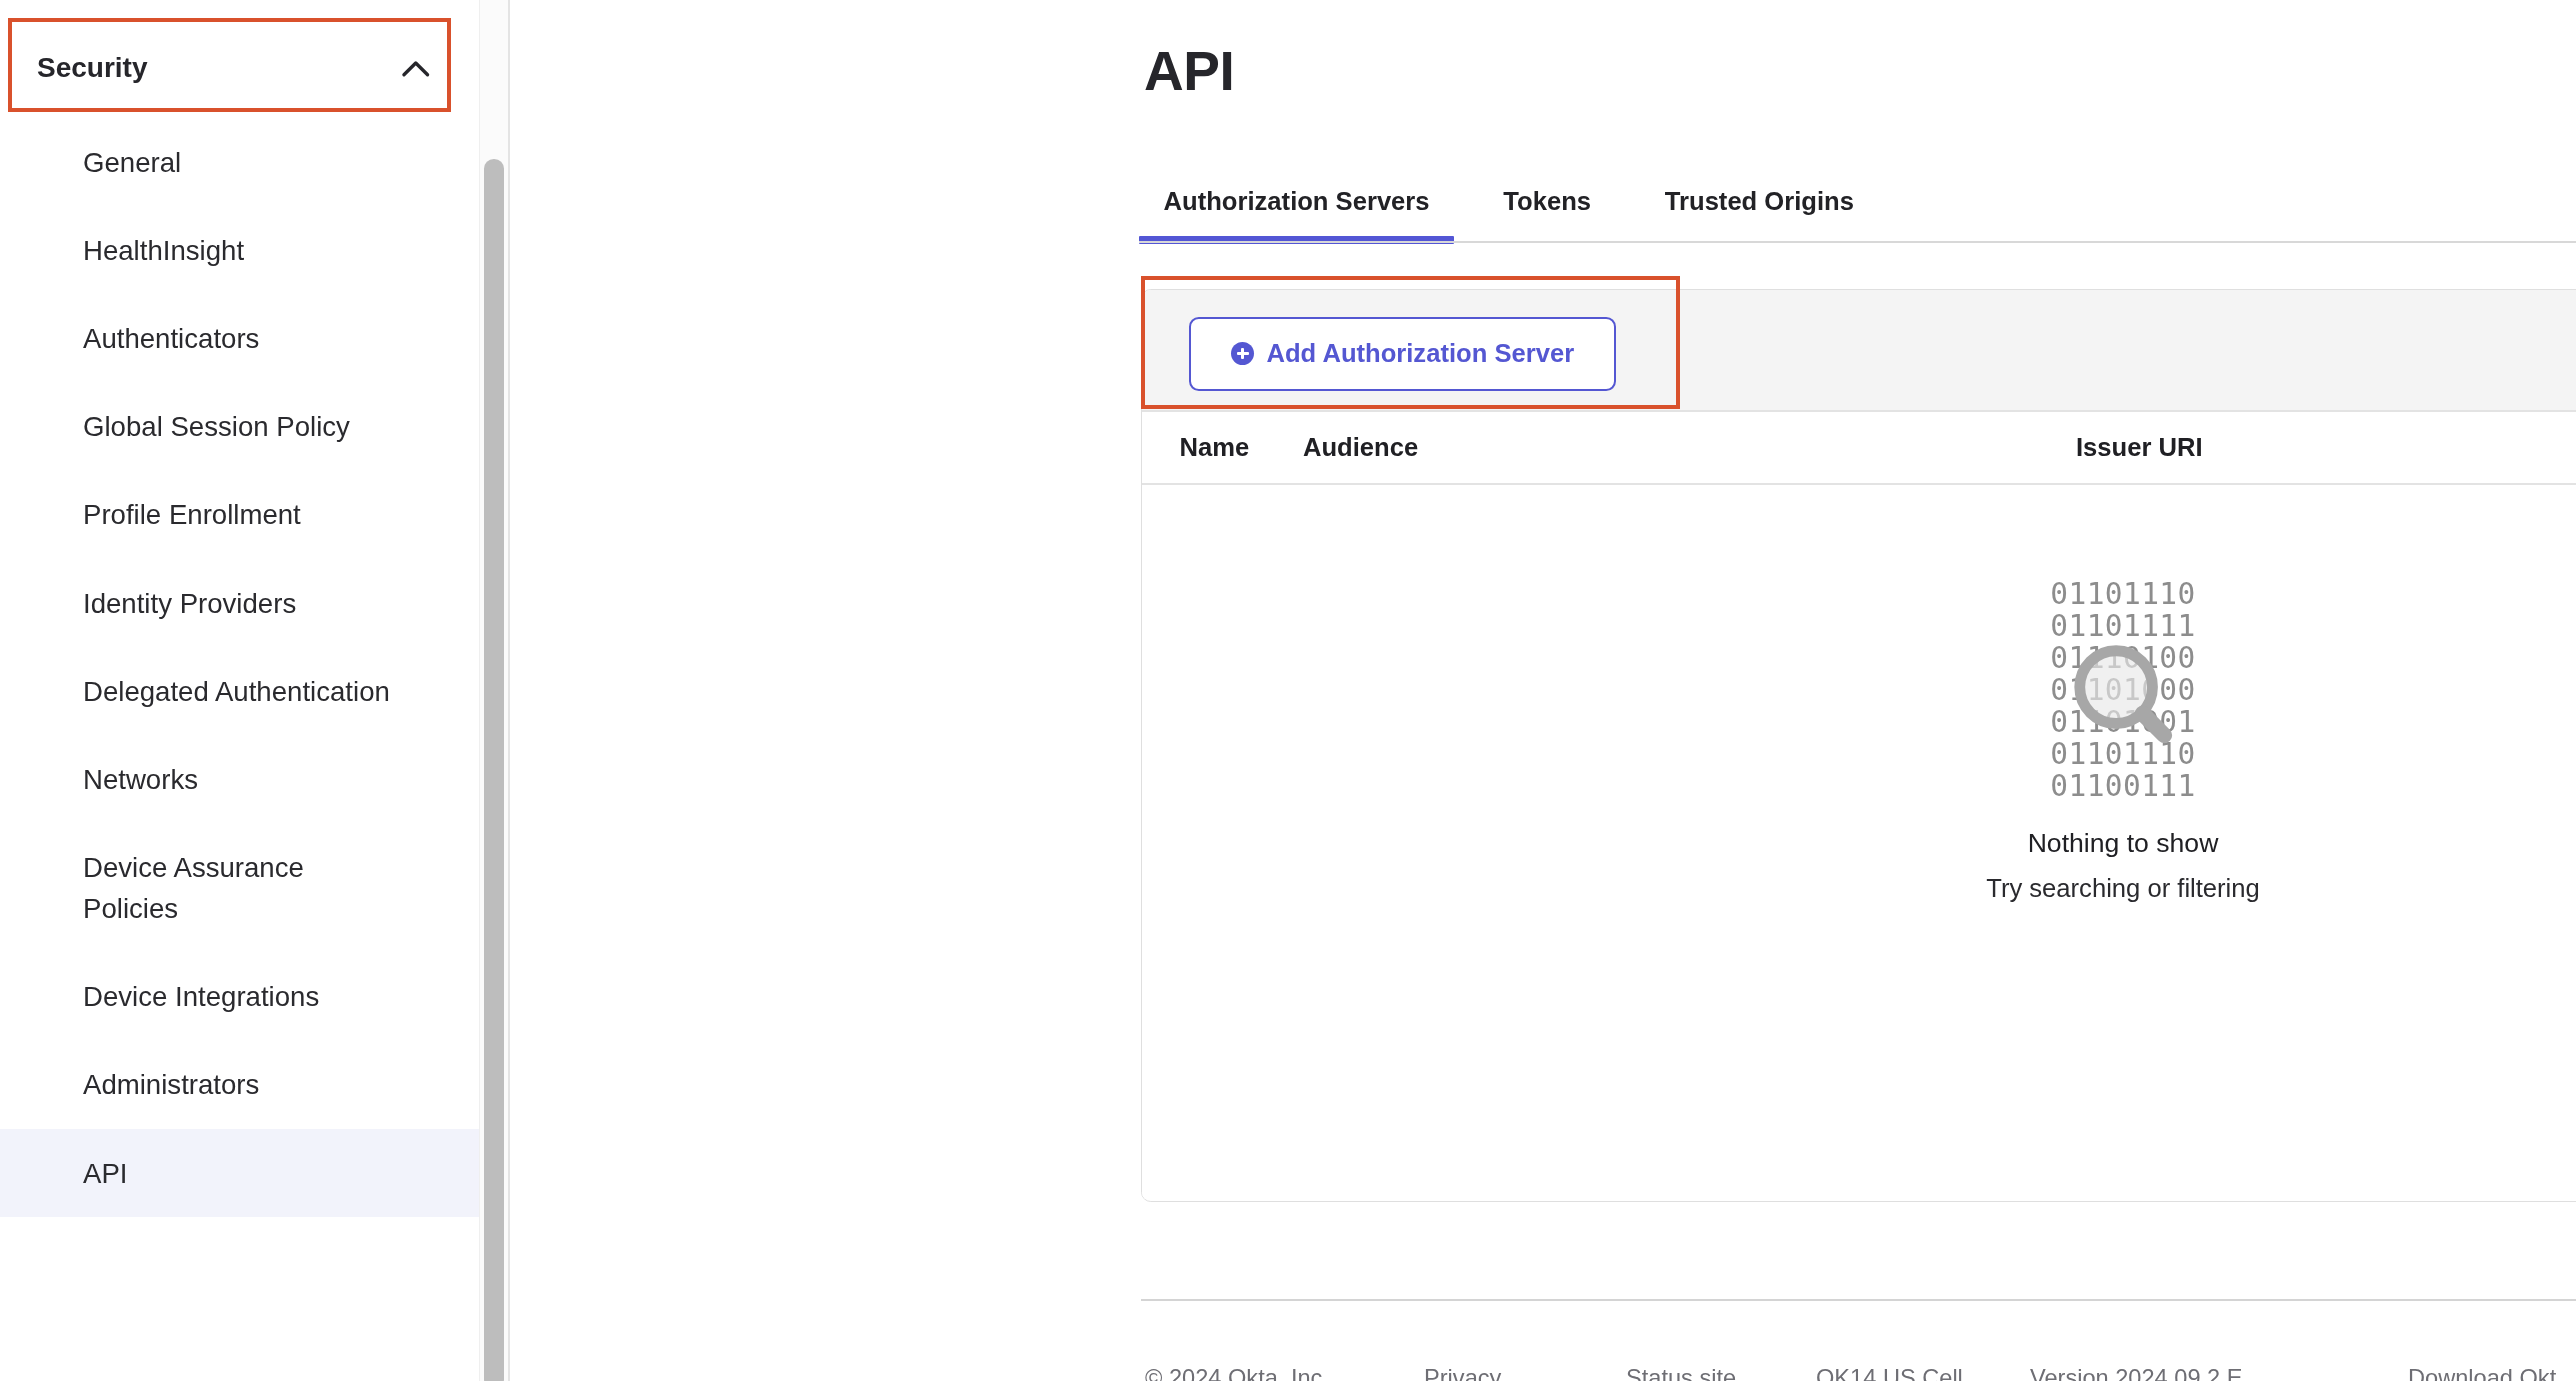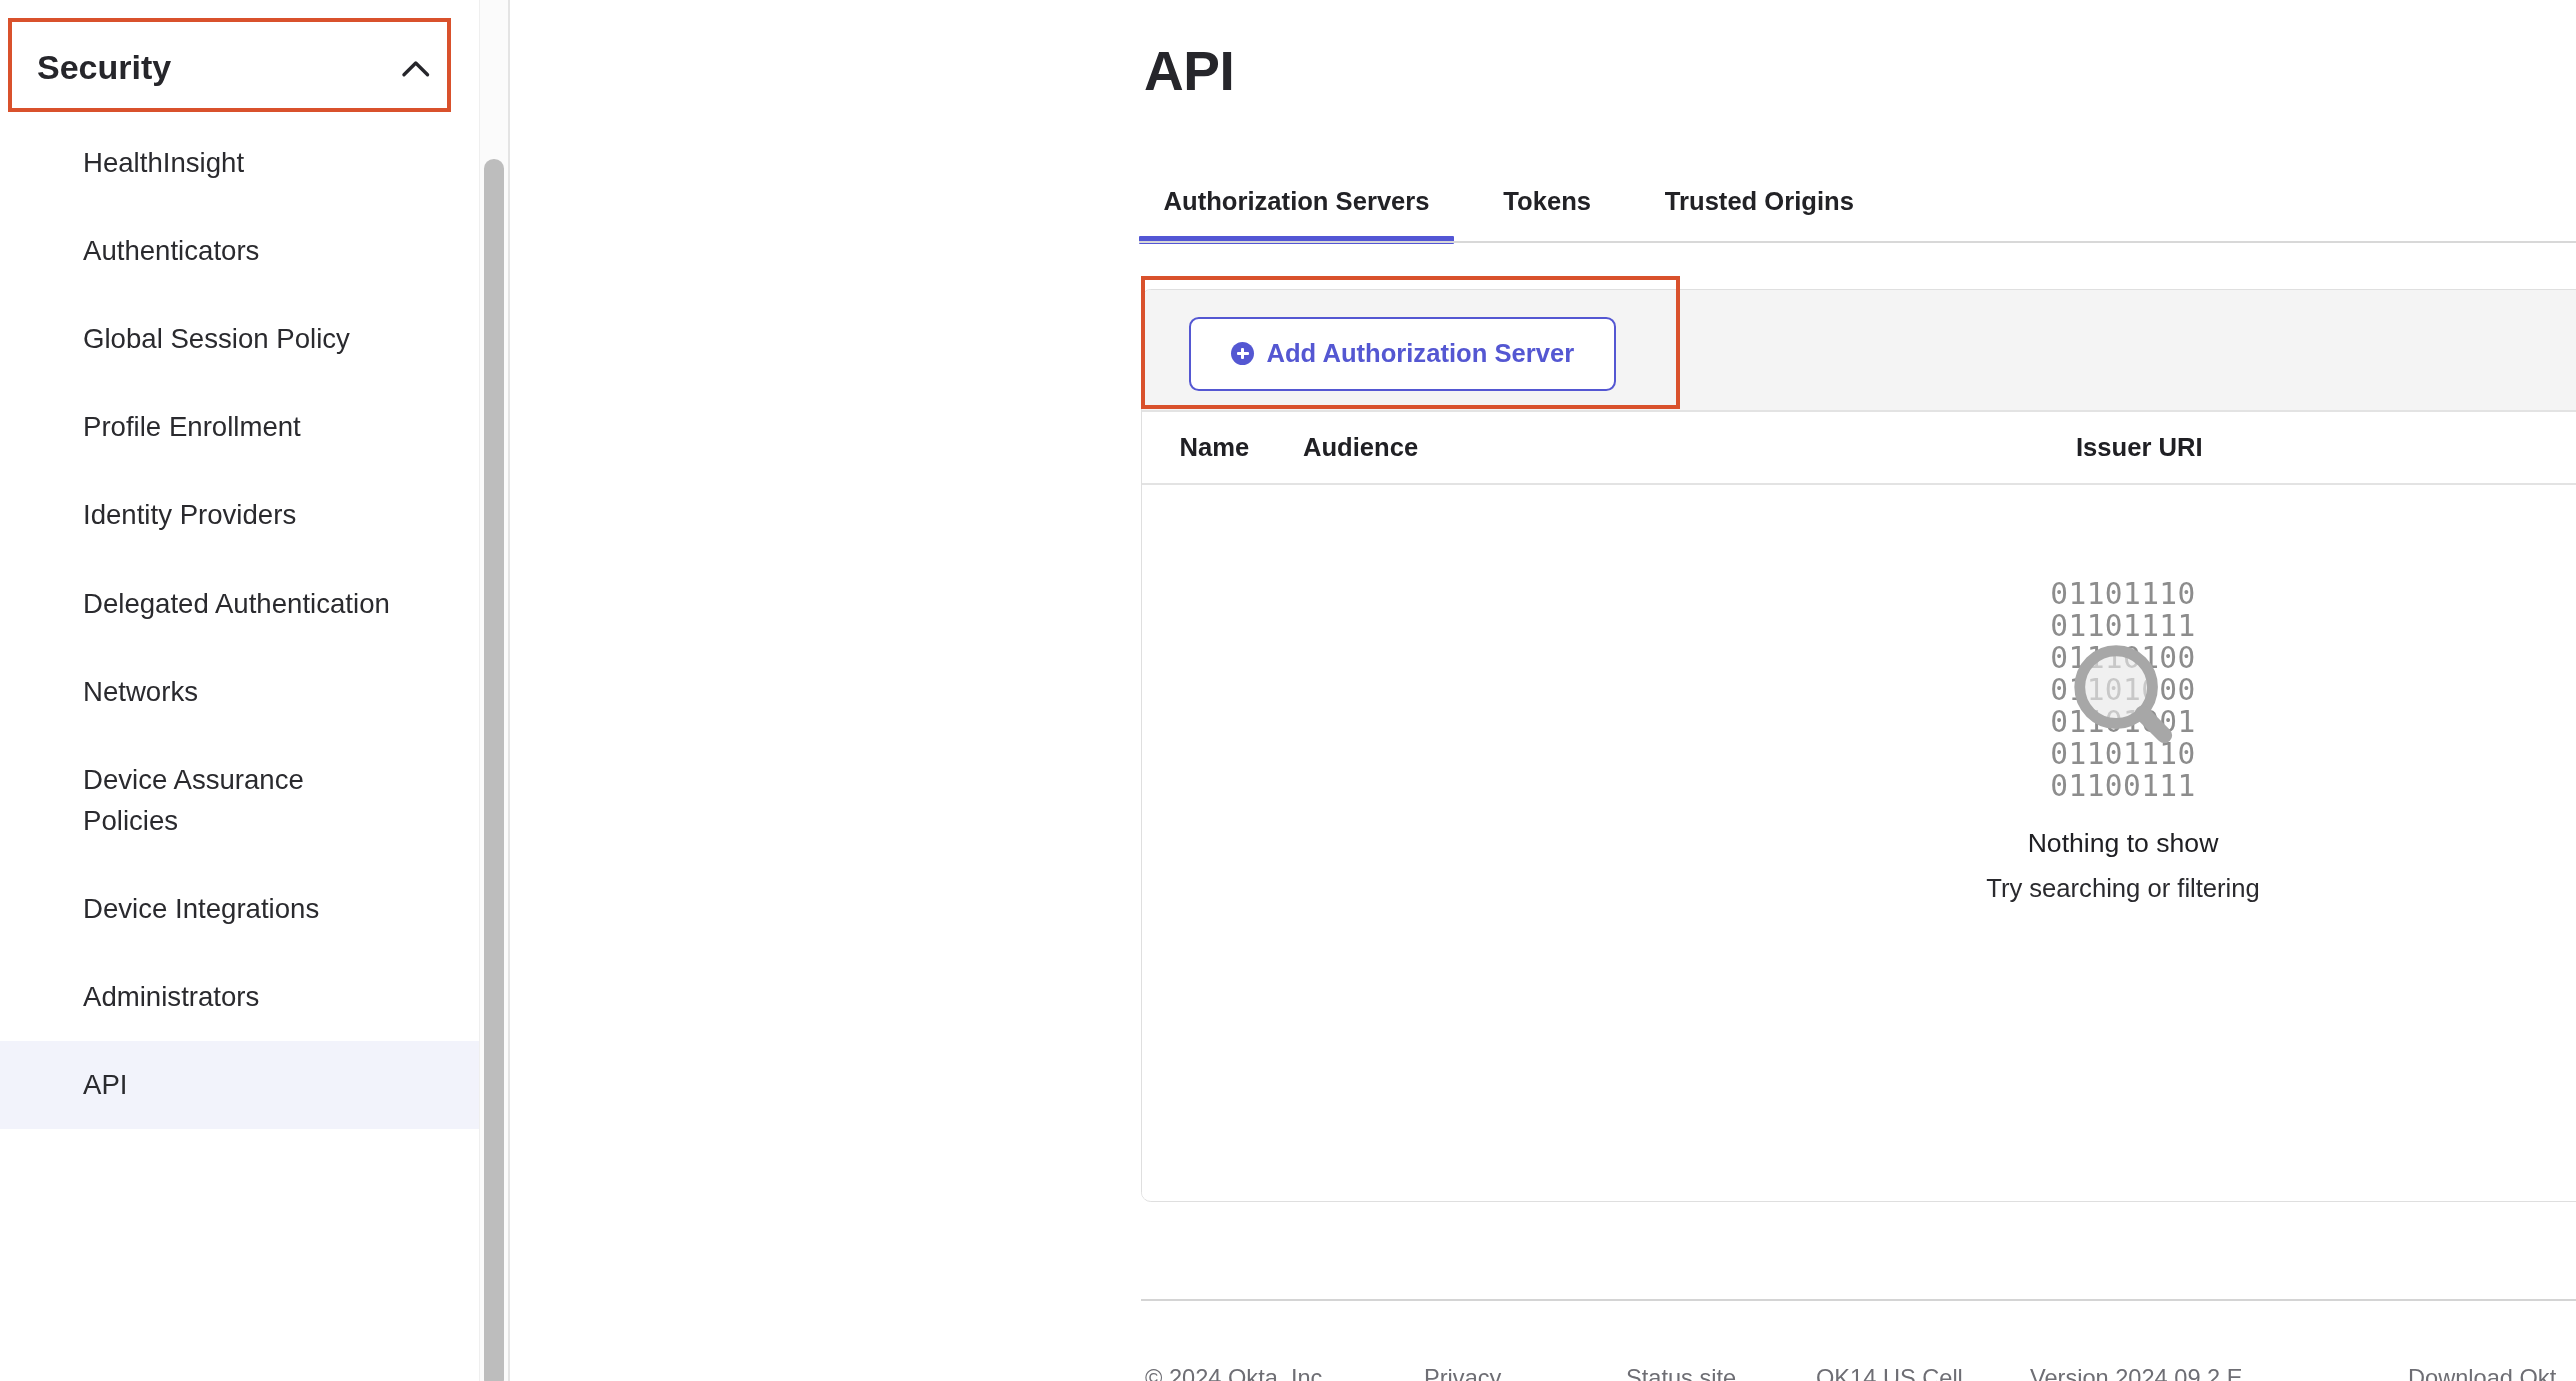--- a/index.html
+++ b/index.html
@@ -6,21 +6,21 @@
   html,body { width:2576px; height:1381px; }
   body {
     position:relative; overflow:hidden; background:#ffffff;
     font-family:"Liberation Sans", sans-serif; color:#26262b;
   }
   .screen { position:absolute; inset:0; }
 
   
   .sidebar { position:absolute; left:0; top:0; width:479px; height:1381px; background:#ffffff; }
   .sidebar-header-label {
-    position:absolute; left:37px; top:49px; font-size:34px; font-weight:700;
+    position:absolute; left:37px; top:49px; font-size:28px; font-weight:700;
     color:#26262b; line-height:37px;
   }
   .chevron-up { position:absolute; left:401px; top:59px; width:29.5px; height:19.7px; }
   .sidebar-nav { position:absolute; left:0; top:118px; width:479px; list-style:none; }
   .nav-item {
     padding:23.6px 89px 23.6px 83px; font-size:27.6px; line-height:41px; color:#2a2a2e;
     cursor:pointer;
   }
   .nav-item.active { background:#f2f3fb; }
 
@@ -97,20 +97,21 @@
 <body>
 
 <div class="screen">
 
   <aside class="sidebar">
     <div class="sidebar-header-label">Security</div>
     <svg class="chevron-up" viewBox="0 0 30 20">
       <polyline points="3,16 15,4 27,16" fill="none" stroke="#26262b" stroke-width="3.4" stroke-linecap="round" stroke-linejoin="round"></polyline>
     </svg>
     <ul class="sidebar-nav">
+      <li class="nav-item">General</li>
       <li class="nav-item">HealthInsight</li>
       <li class="nav-item">Authenticators</li>
       <li class="nav-item">Global Session Policy</li>
       <li class="nav-item">Profile Enrollment</li>
       <li class="nav-item">Identity Providers</li>
       <li class="nav-item">Delegated Authentication</li>
       <li class="nav-item">Networks</li>
       <li class="nav-item">Device Assurance Policies</li>
       <li class="nav-item">Device Integrations</li>
       <li class="nav-item">Administrators</li>

